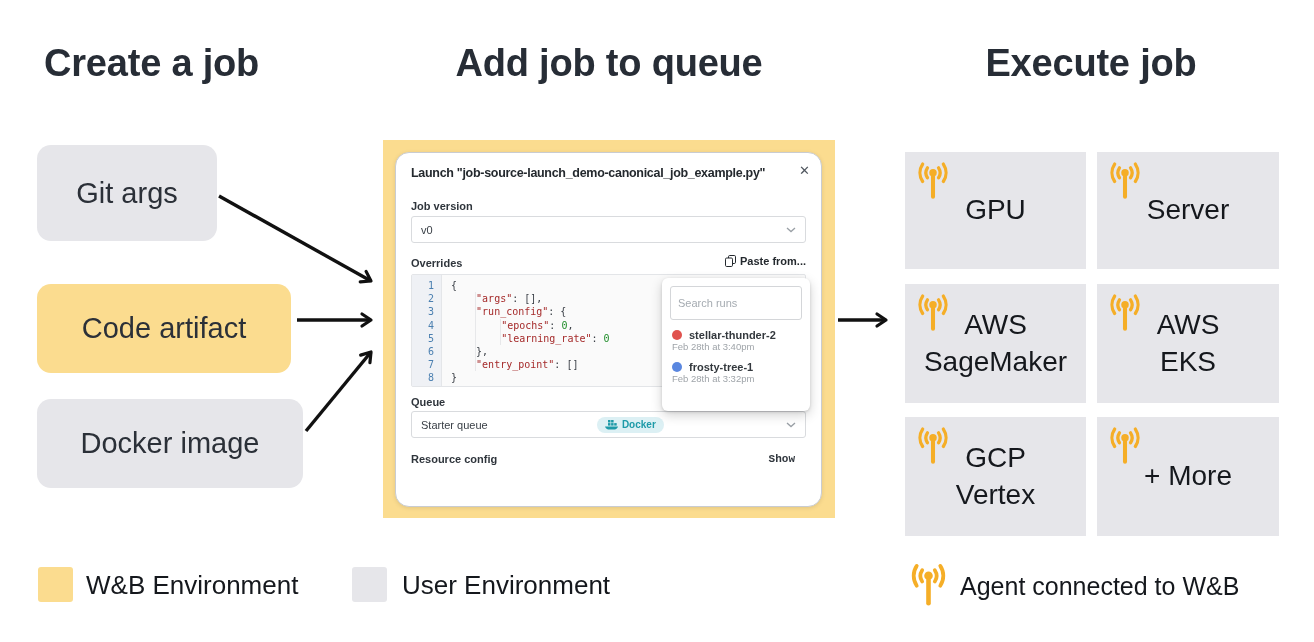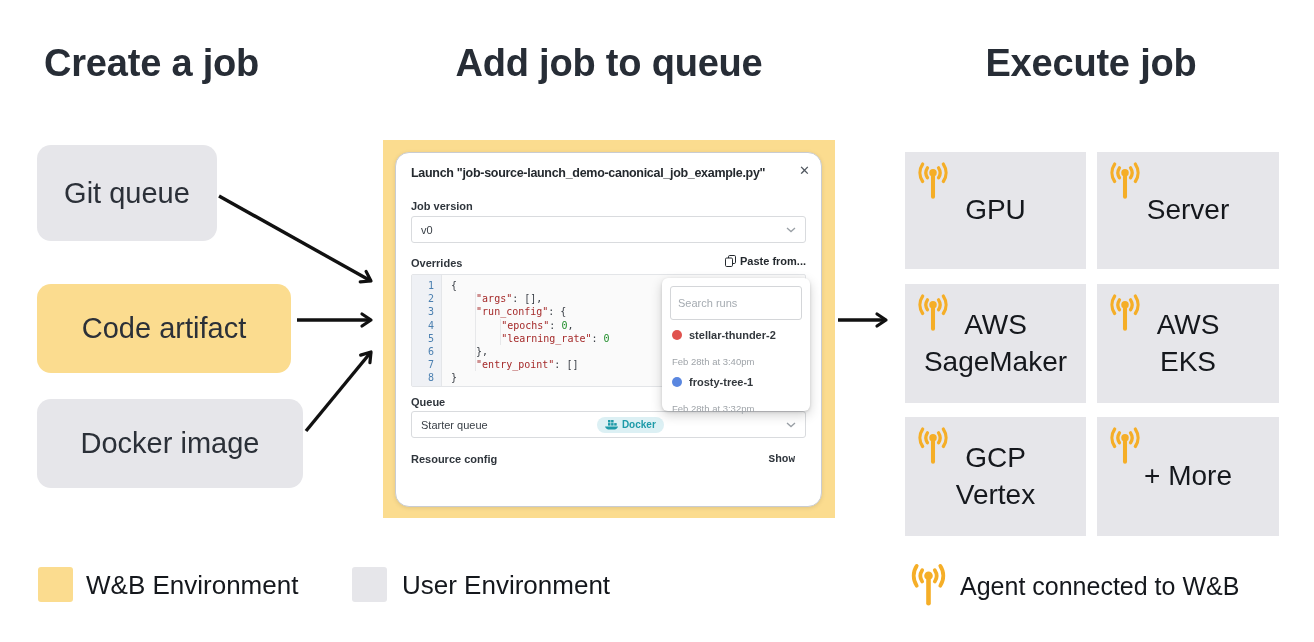--- a/index.html
+++ b/index.html
@@ -60,21 +60,21 @@
   
   .popup{position:absolute;left:266px;top:125px;width:148px;height:133px;background:#fff;border-radius:6px;
          box-shadow:0 1px 3px rgba(0,0,0,.14),0 4px 12px rgba(0,0,0,.18);z-index:10;box-sizing:border-box;}
   .popup-input{display:block;margin:8px 8px 2px 8px;width:132px;height:23px;border:1px solid #d4d6d9;
                border-radius:3px;font-size:11px;padding:16px 7px;color:#3a4047;box-sizing:border-box;outline:none;
                font-family:"Liberation Sans",sans-serif;}
   .popup-input::placeholder{color:#a5abb1;}
   .run-row{display:flex;align-items:center;gap:7px;padding:0 10px;margin-top:9px;cursor:pointer;}
   .run-dot{width:10px;height:10px;border-radius:50%;flex:none;background:#ccc;}
   .run-name{font-size:11px;font-weight:600;color:#33383d;}
-  .run-time{padding:0 10px;margin-top:15px;font-size:9.5px;color:#9fa4a9;}
+  .run-time{padding:0 10px;margin-top:0;font-size:9.5px;color:#9fa4a9;}
 
   
   .docker-pill{display:flex;align-items:center;gap:4px;margin-left:auto;margin-right:13px;
                background:#dcf0f4;color:var(--docker-teal,#1d9aa8);font-size:10px;font-weight:600;
                border-radius:10px;padding:3px 8px;line-height:1;}
 
   
   .exec{position:absolute;background:var(--user-gray,#e6e6ea);display:flex;flex-direction:column;
         align-items:center;justify-content:center;font-size:28px;color:#15181d;line-height:1.3;text-align:center;}
   .exec .antenna{position:absolute;left:10px;top:8px;width:36px;height:40px;}
@@ -113,21 +113,21 @@
         <path d="M18.9 2.4 A10.4 10.4 0 0 1 18.9 14" stroke-width="2.2" stroke-linecap="round"></path>
       </g>
     </defs>
   </svg>
 
   <div class="heading h-create">Create a job</div>
   <div class="heading h-queue">Add job to queue</div>
   <div class="heading h-exec">Execute job</div>
 
   <div class="src src-git">
-    <span>Git queue</span>
+    <span>Git args</span>
   </div>
   <div class="src src-code">
     <span>Code artifact</span>
   </div>
   <div class="src src-docker">
     <span>Docker image</span>
   </div>
 
   <svg class="arrows">
     <defs>

